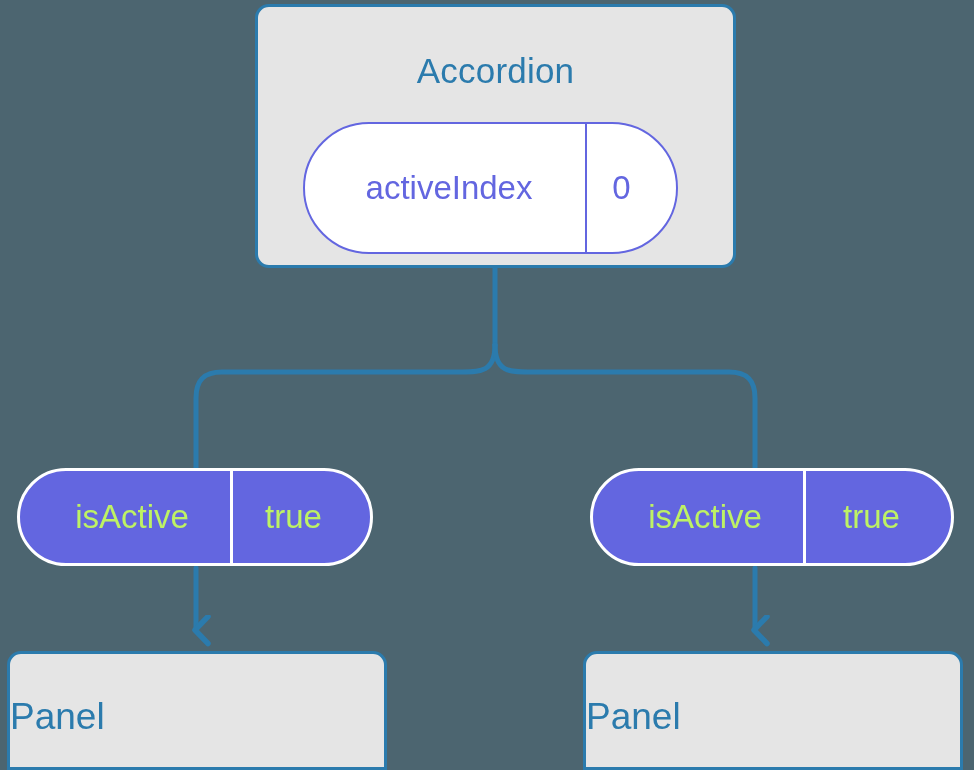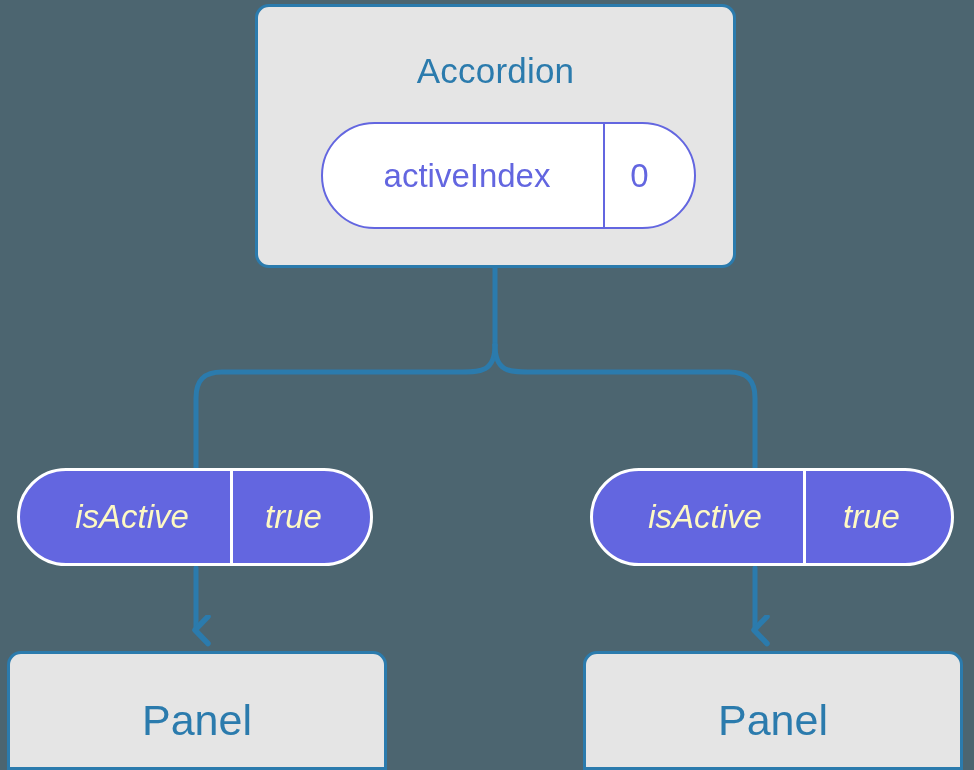--- a/index.html
+++ b/index.html
@@ -60,24 +60,24 @@
     position: absolute;
     display: flex;
     align-items: stretch;
     border: 2px solid #6366e0;
     border-radius: 999px;
     background: #ffffff;
     box-sizing: border-box;
     overflow: hidden;
   }
   #accordion-state {
-    left: 63px;
+    left: 45px;
     top: 115px;
     width: 375px;
-    height: 107px;
+    height: 132px;
   }
   .pill-outline .pill-key,
   .pill-outline .pill-val {
     display: flex;
     align-items: center;
     justify-content: center;
     color: #6366e0;
     font-size: 33px;
     box-sizing: border-box;
   }
@@ -100,24 +100,23 @@
     border: 3px solid #ffffff;
     border-radius: 999px;
     box-sizing: border-box;
     overflow: hidden;
   }
   .pill-filled .pill-key,
   .pill-filled .pill-val {
     display: flex;
     align-items: center;
     justify-content: center;
-    color: #fef9c3;
+    color: #bef264;
     font-size: 33px;
     box-sizing: border-box;
-    font-style: italic;
   }
   .pill-filled .pill-key {
     border-right: 3px solid #ffffff;
   }
   #isactive-left {
     left: 17px;
     top: 468px;
     width: 356px;
     height: 98px;
   }
@@ -148,22 +147,22 @@
     width: 380px;
     height: 119px;
     border-bottom-left-radius: 0;
     border-bottom-right-radius: 0;
   }
   .panel-label {
     position: absolute;
     left: 0;
     top: 42px;
     width: 100%;
-    text-align: center;
-    font-size: 43px;
+    text-align: left;
+    font-size: 37px;
     color: #2b7bad;
   }
 </style>
 </head>
 <body>
 
 <div id="stage">
 
   <svg id="edges" viewBox="0 0 974 770" width="974" height="770" xmlns="http://www.w3.org/2000/svg">
     <defs>

